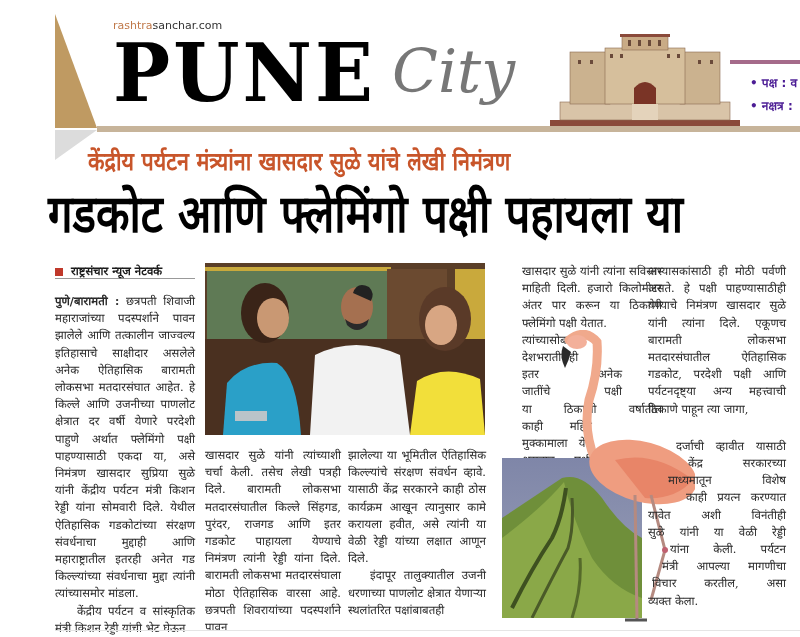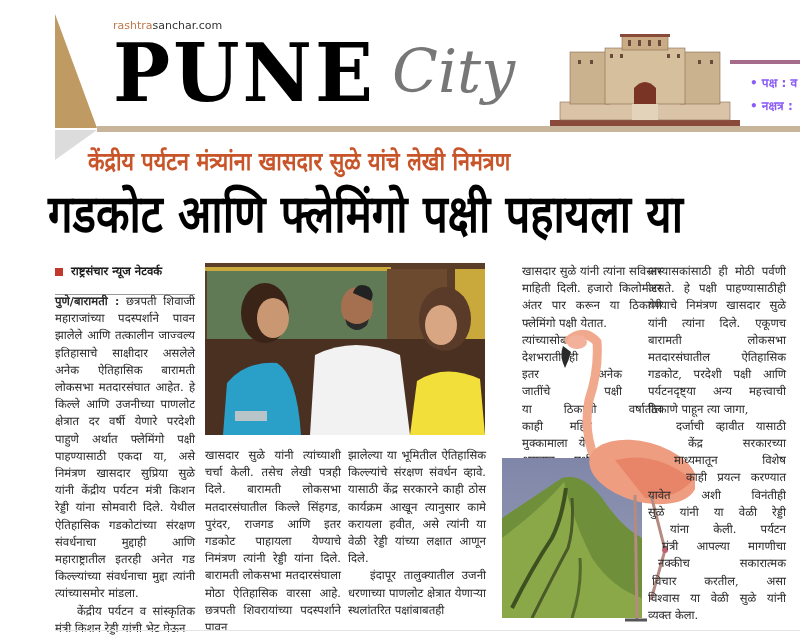--- a/index.html
+++ b/index.html
@@ -43,21 +43,21 @@
       font-family: "DejaVu Serif", serif; font-style: italic;
       font-size: 60px; color: #777; line-height: 70px;
     }
     .fort { position: absolute; left: 550px; top: 32px; width: 190px; height: 96px; }
     .mast-stripe {
       position: absolute; left: 730px; top: 60px; width: 70px; height: 4px;
       background: #a56b8a;
     }
     .mast-info {
       position: absolute; left: 750px; top: 72px; font-size: 12px;
-      font-family: "DejaVu Sans", sans-serif; font-weight: bold; color: #8b5cf6;
+      font-family: "DejaVu Sans", sans-serif; font-weight: bold; color: #4c1d95;
       line-height: 23px; white-space: nowrap;
     }
     .mast-info div::before { content: "• "; }
     
     .kicker {
       position: absolute; left: 88px; top: 143px;
       font-family: "DejaVu Sans", sans-serif; font-weight: bold;
       font-size: 25px; color: #c8552a; white-space: nowrap;
       transform: scaleX(0.86); transform-origin: left center;
     }
@@ -68,21 +68,21 @@
       transform: scaleX(0.84); transform-origin: left center;
     }
     
     .col {
       position: absolute; font-size: 11.5px; line-height: 17.2px;
       text-align: justify; color: #2a2a2a;
     }
     .byline {
       position: absolute; left: 55px; top: 263px; width: 140px;
       font-family: "DejaVu Sans", sans-serif; font-weight: bold; font-size: 11.5px;
-      border-bottom: 1px solid #999; padding-bottom: 16px;
+      border-bottom: 1px solid #999; padding-bottom: 0;
     }
     .byline .sq {
       display: inline-block; width: 8px; height: 8px; background: #c0392b;
       margin-right: 8px; vertical-align: middle;
     }
     .col1 { left: 55px; top: 293px; width: 140px; }
     .col1 .dateline { font-weight: bold; }
     .col2 { left: 205px; top: 447px; width: 136px; }
     .col3 { left: 348px; top: 447px; width: 138px; }
     .col4 { left: 502px; top: 263px; width: 106px; margin-left: 20px; }
@@ -229,27 +229,25 @@
   <ellipse cx="88" cy="142" rx="55" ry="30" fill="#ef9d80" transform="rotate(15 88 142)"></ellipse>
   <path d="M60 130 Q100 120 138 150 Q120 170 90 168 Z" fill="#e88568"></path>
   <path d="M80 165 L82 290" stroke="#b58a80" stroke-width="3"></path>
   <path d="M96 165 L110 220 L96 270" stroke="#b58a80" stroke-width="3" fill="none"></path>
   <circle cx="110" cy="220" r="3" fill="#c06070"></circle>
   <path d="M70 290 L92 290" stroke="#555" stroke-width="3"></path>
 </svg>
 
 <div class="col col5">
   <div>अभ्यासकांसाठी ही मोठी पर्वणी असते. हे पक्षी पाहण्यासाठीही येण्याचे निमंत्रण खासदार सुळे यांनी त्यांना दिले. एकूणच बारामती लोकसभा मतदारसंघातील ऐतिहासिक गडकोट, परदेशी पक्षी आणि पर्यटनदृष्ट्या अन्य महत्त्वाची ठिकाणे पाहून त्या जागा,</div>
-  <div style="margin-left:28px;text-align-last:justify;">दर्जाची व्हावीत यासाठी</div>
+  <div style="margin-left:28px;text-align-last:justify;margin-top:20px;">दर्जाची व्हावीत यासाठी</div>
   <div style="margin-left:40px;text-align-last:justify;">केंद्र सरकारच्या</div>
-  <div style="margin-left:26px;text-align-last:justify;">माध्यमातून विशेष</div>
+  <div style="margin-left:20px;text-align-last:justify;">माध्यमातून विशेष</div>
   <div style="margin-left:38px;text-align-last:justify;">काही प्रयत्न करण्यात</div>
   <div style="text-align-last:justify;">यावेत अशी विनंतीही</div>
   <div style="text-align-last:justify;">सुळे यांनी या वेळी रेड्डी</div>
   <div style="margin-left:22px;text-align-last:justify;">यांना केली. पर्यटन</div>
   <div style="margin-left:14px;text-align-last:justify;">मंत्री आपल्या मागणीचा</div>
-  <div style="margin-left:10px;text-align-last:justify;">नक्कीच सकारात्मक</div>
   <div style="margin-left:4px;text-align-last:justify;">विचार करतील, असा</div>
-  <div style="margin-left:0px;text-align-last:justify;">विश्वास या वेळी सुळे यांनी</div>
   <div style="margin-left:0px;">व्यक्त केला.</div>
 </div>
 
 <div class="bottom-rule"></div>
 
 </body></html>

